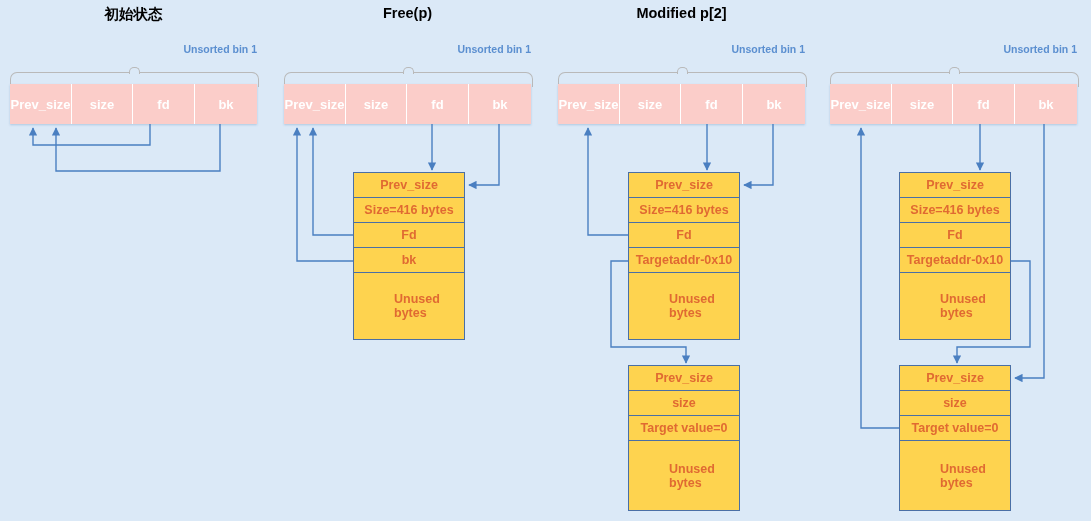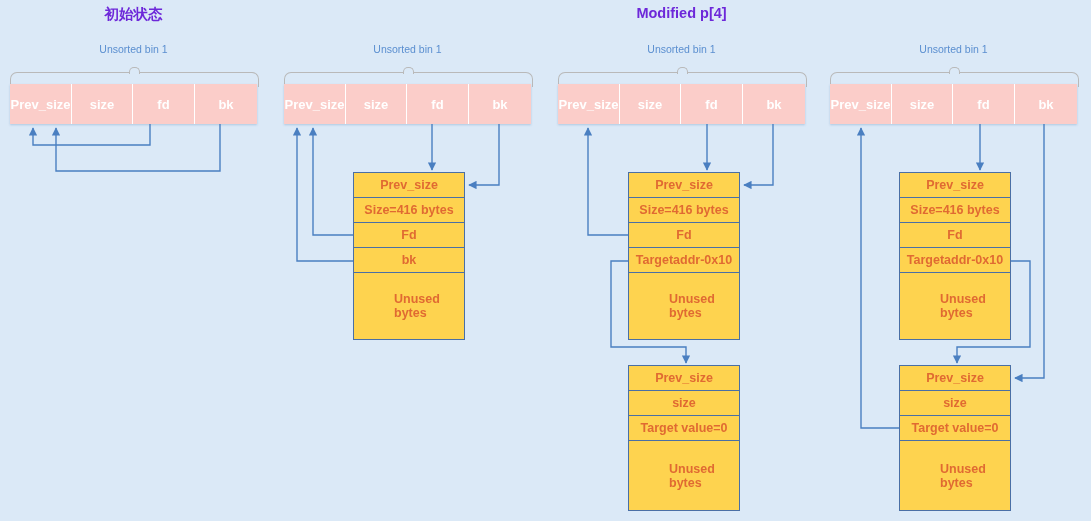--- a/index.html
+++ b/index.html
@@ -7,26 +7,26 @@
     width: 1091px; height: 521px;
     background: #dbe9f7;
     font-family: "Liberation Sans", sans-serif;
     overflow: hidden;
   }
   #stage { position: relative; width: 1091px; height: 521px; background: #dbe9f7; }
   svg.arrows { position: absolute; left: 0; top: 0; width: 1091px; height: 521px; pointer-events: none; }
 
   .col-title {
     position: absolute; text-align: center;
-    color: #6d28d9; font-size: 14.5px; font-weight: 700;
+    color: #000000; font-size: 14.5px; font-weight: 700;
     white-space: nowrap;
   }
   .bin-label {
-    position: absolute; text-align: center;
-    color: #5b8fd0; font-size: 10.5px; font-weight: 400;
+    position: absolute; text-align: right;
+    color: #5b8fd0; font-size: 10.5px; font-weight: 700;
     white-space: nowrap;
   }
   .brace {
     position: absolute;
     border: 1px solid #b9b9b9;
     border-bottom: none;
     border-top-left-radius: 7px;
     border-top-right-radius: 7px;
     background: transparent;
   }
@@ -83,39 +83,40 @@
   <div class="bin-label" style="left:10px; top:43px; width:247px;">Unsorted bin 1</div>
   <div class="brace" style="left:10px; top:72px; width:247px; height:14px;"></div>
   <div class="brace-notch" style="left:129px; top:67px;"></div>
   <div class="bin-row" style="left:10px; top:84px; width:247px;">
     <div class="bin-cell" style="width:62px;">Prev_size</div>
     <div class="bin-cell" style="width:61px;">size</div>
     <div class="bin-cell" style="width:62px;">fd</div>
     <div class="bin-cell" style="width:62px;">bk</div>
   </div>
 
+  <div class="col-title" style="left:284px; top:5px; width:247px;">Free(p)</div>
   <div class="bin-label" style="left:284px; top:43px; width:247px;">Unsorted bin 1</div>
   <div class="brace" style="left:284px; top:72px; width:247px; height:14px;"></div>
   <div class="brace-notch" style="left:403px; top:67px;"></div>
   <div class="bin-row" style="left:284px; top:84px; width:247px;">
     <div class="bin-cell" style="width:62px;">Prev_size</div>
     <div class="bin-cell" style="width:61px;">size</div>
     <div class="bin-cell" style="width:62px;">fd</div>
     <div class="bin-cell" style="width:62px;">bk</div>
   </div>
 
   <div class="chunk" style="left:353px; top:172px; width:112px; height:168px; display:flex; flex-direction:column;">
     <div class="chunk-row r25">Prev_size</div>
     <div class="chunk-row r25">Size=416 bytes</div>
     <div class="chunk-row r25">Fd</div>
     <div class="chunk-row r25">bk</div>
     <div class="chunk-row unused">Unused bytes</div>
   </div>
 
-  <div class="col-title" style="left:558px; top:5px; width:247px;">Modified p[4]</div>
+  <div class="col-title" style="left:558px; top:5px; width:247px;">Modified p[2]</div>
   <div class="bin-label" style="left:558px; top:43px; width:247px;">Unsorted bin 1</div>
   <div class="brace" style="left:558px; top:72px; width:247px; height:14px;"></div>
   <div class="brace-notch" style="left:677px; top:67px;"></div>
   <div class="bin-row" style="left:558px; top:84px; width:247px;">
     <div class="bin-cell" style="width:62px;">Prev_size</div>
     <div class="bin-cell" style="width:61px;">size</div>
     <div class="bin-cell" style="width:62px;">fd</div>
     <div class="bin-cell" style="width:62px;">bk</div>
   </div>
 

